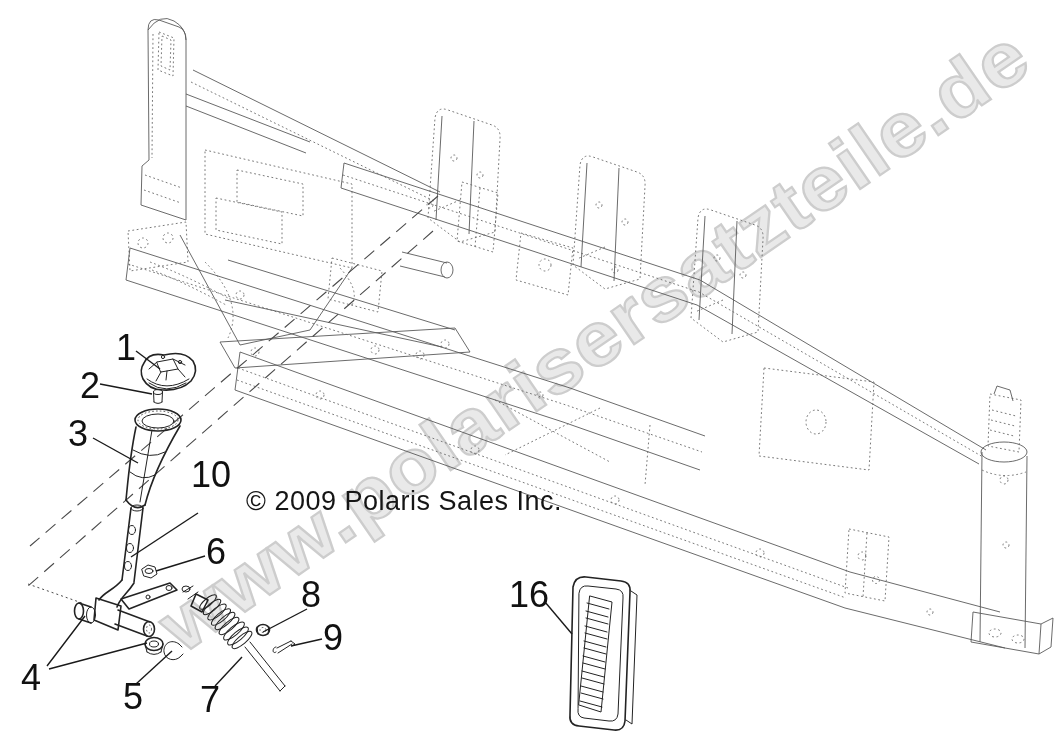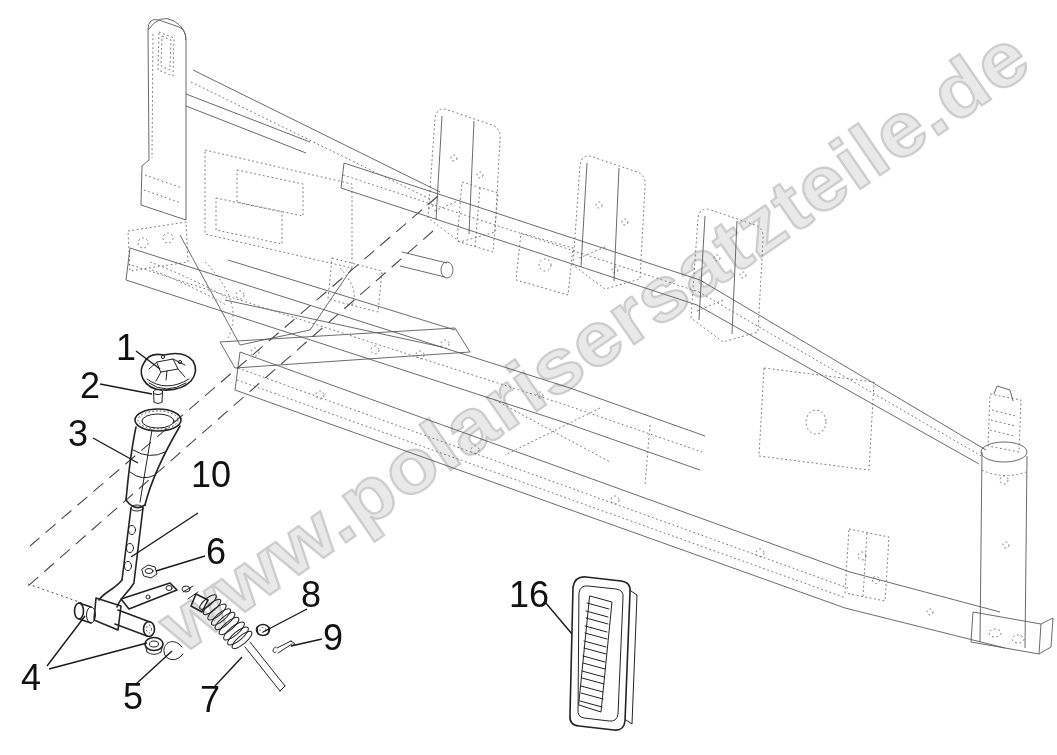--- a/index.html
+++ b/index.html
@@ -274,13 +274,14 @@
   <div class="callout" style="left:68px;top:416px">3</div>
   <div class="callout" style="left:21px;top:660px">4</div>
   <div class="callout" style="left:123px;top:679px">5</div>
   <div class="callout" style="left:206px;top:534px">6</div>
   <div class="callout" style="left:200px;top:682px">7</div>
   <div class="callout" style="left:301px;top:577px">8</div>
   <div class="callout" style="left:323px;top:620px">9</div>
   <div class="callout" style="left:191px;top:457px">10</div>
   <div class="callout" style="left:509px;top:577px">16</div>
 
+  <div class="copyright">© 2009 Polaris Sales Inc.</div>
 </div>
 
 </body></html>

